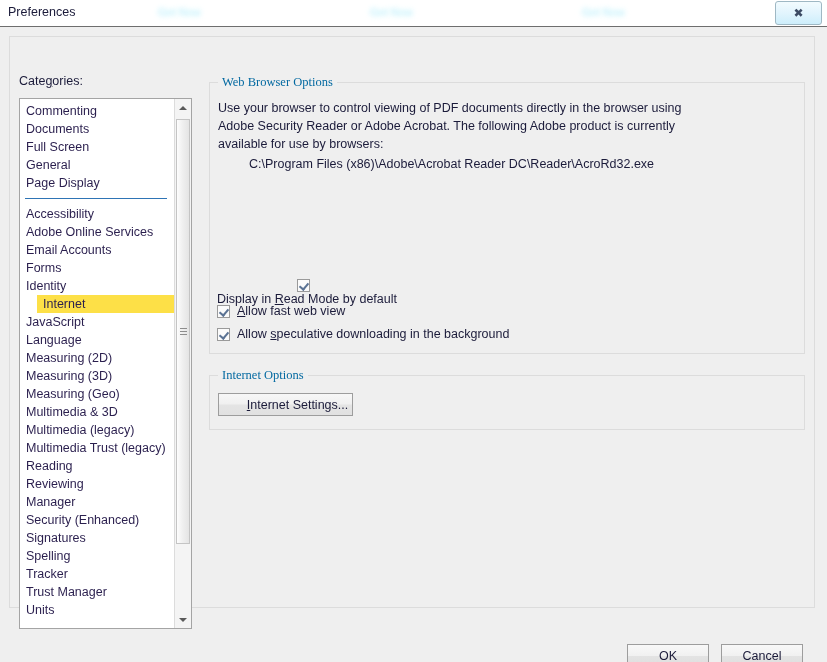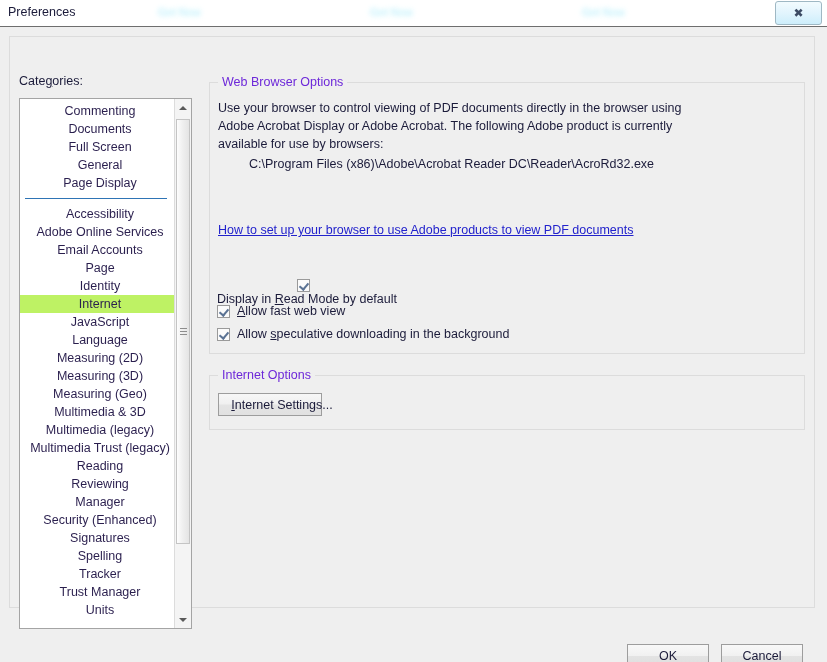--- a/index.html
+++ b/index.html
@@ -105,40 +105,40 @@
   #category-list {
     position: absolute;
     left: 19px;
     top: 71px;
     width: 173px;
     height: 531px;
     background: #ffffff;
     border: 1px solid #a4a4a4;
     box-sizing: border-box;
     overflow: hidden;
-    text-align: center;
   }
   #category-items {
     position: absolute;
     left: 0; top: 0;
     width: 154px;
     padding-top: 3px;
     box-sizing: border-box;
   }
   .cat-item {
     height: 18px;
     line-height: 18px;
     padding-left: 6px;
     font-size: 12.5px;
     color: #2a1f4e;
     white-space: nowrap;
     box-sizing: border-box;
   }
   .cat-item.selected {
-    background: #bef264;
+    background: #fde047;
+    margin-left: 17px;
   }
   .cat-sep {
     height: 13px;
     position: relative;
   }
   .cat-sep::after {
     content: "";
     position: absolute;
     left: 5px;
     right: 7px;
@@ -209,22 +209,23 @@
     border: 1px solid #dcdcdc;
     box-sizing: border-box;
   }
   .groupbox-title {
     position: absolute;
     top: -8px;
     left: 8px;
     background: #efefef;
     padding: 0 4px;
     font-size: 12.5px;
-    color: #6d28d9;
-    white-space: nowrap;
+    color: #0369a1;
+    white-space: nowrap;
+    font-family: Liberation Serif, serif;
   }
   #gb-web-browser {
     left: 209px;
     top: 55px;
     width: 596px;
     height: 272px;
   }
   #gb-internet {
     left: 209px;
     top: 348px;
@@ -297,21 +298,21 @@
     border: solid #5b7394;
     border-width: 0 2px 2px 0;
     transform: rotate(40deg);
   }
 
   
   #internet-settings-button {
     position: absolute;
     left: 218px;
     top: 366px;
-    width: 104px;
+    width: 135px;
     height: 23px;
     background: linear-gradient(to bottom, #f7f7f7 0%, #f0f0f0 48%, #e4e4e4 52%, #e1e1e1 100%);
     border: 1px solid #9d9d9d;
     box-sizing: border-box;
     display: flex;
     align-items: center;
     justify-content: center;
     font-size: 12.5px;
     color: #1b1b3a;
     white-space: nowrap;
@@ -360,21 +361,21 @@
     <div id="category-items">
         <div class="cat-item">Commenting</div>
         <div class="cat-item">Documents</div>
         <div class="cat-item">Full Screen</div>
         <div class="cat-item">General</div>
         <div class="cat-item">Page Display</div>
         <div class="cat-sep"></div>
         <div class="cat-item">Accessibility</div>
         <div class="cat-item">Adobe Online Services</div>
         <div class="cat-item">Email Accounts</div>
-        <div class="cat-item">Page</div>
+        <div class="cat-item">Forms</div>
         <div class="cat-item">Identity</div>
         <div class="cat-item selected">Internet</div>
         <div class="cat-item">JavaScript</div>
         <div class="cat-item">Language</div>
         <div class="cat-item">Measuring (2D)</div>
         <div class="cat-item">Measuring (3D)</div>
         <div class="cat-item">Measuring (Geo)</div>
         <div class="cat-item">Multimedia &amp; 3D</div>
         <div class="cat-item">Multimedia (legacy)</div>
         <div class="cat-item">Multimedia Trust (legacy)</div>
@@ -403,24 +404,23 @@
       <div class="sb-arrow" id="sb-arrow-down">
         <span class="arrow-glyph"></span>
       </div>
     </div>
   </div>
 
   <div class="groupbox" id="gb-web-browser">
     <span class="groupbox-title">Web Browser Options</span>
   </div>
 
-  <div id="description">Use your browser to control viewing of PDF documents directly in the browser using Adobe Acrobat Display or Adobe Acrobat. The following Adobe product is currently available for use by browsers:</div>
+  <div id="description">Use your browser to control viewing of PDF documents directly in the browser using Adobe Security Reader or Adobe Acrobat. The following Adobe product is currently available for use by browsers:</div>
   <div id="exe-path">C:\Program Files (x86)\Adobe\Acrobat Reader DC\Reader\AcroRd32.exe</div>
 
-  <a id="help-link" href="#" style="color: rgb(34, 34, 204);">How to set up your browser to use Adobe products to view PDF documents</a>
 
   <div class="checkbox-row" id="cb-row-0">
     <span class="checkbox-box"></span>
     <span><span>Display in </span><span class="accel">R</span><span>ead Mode by default</span></span>
   </div>
 
   <div class="checkbox-row" id="cb-row-1">
     <span class="checkbox-box"></span>
     <span><span></span><span class="accel">A</span><span>llow fast web view</span></span>
   </div>

